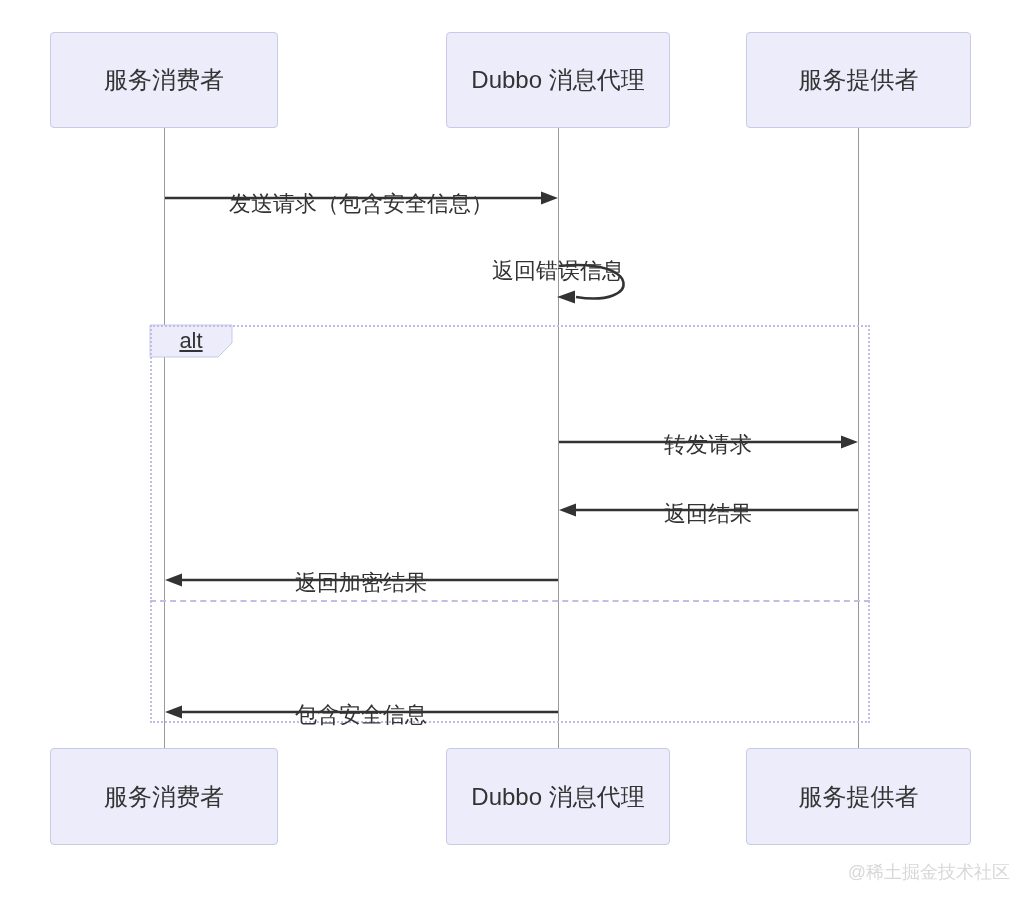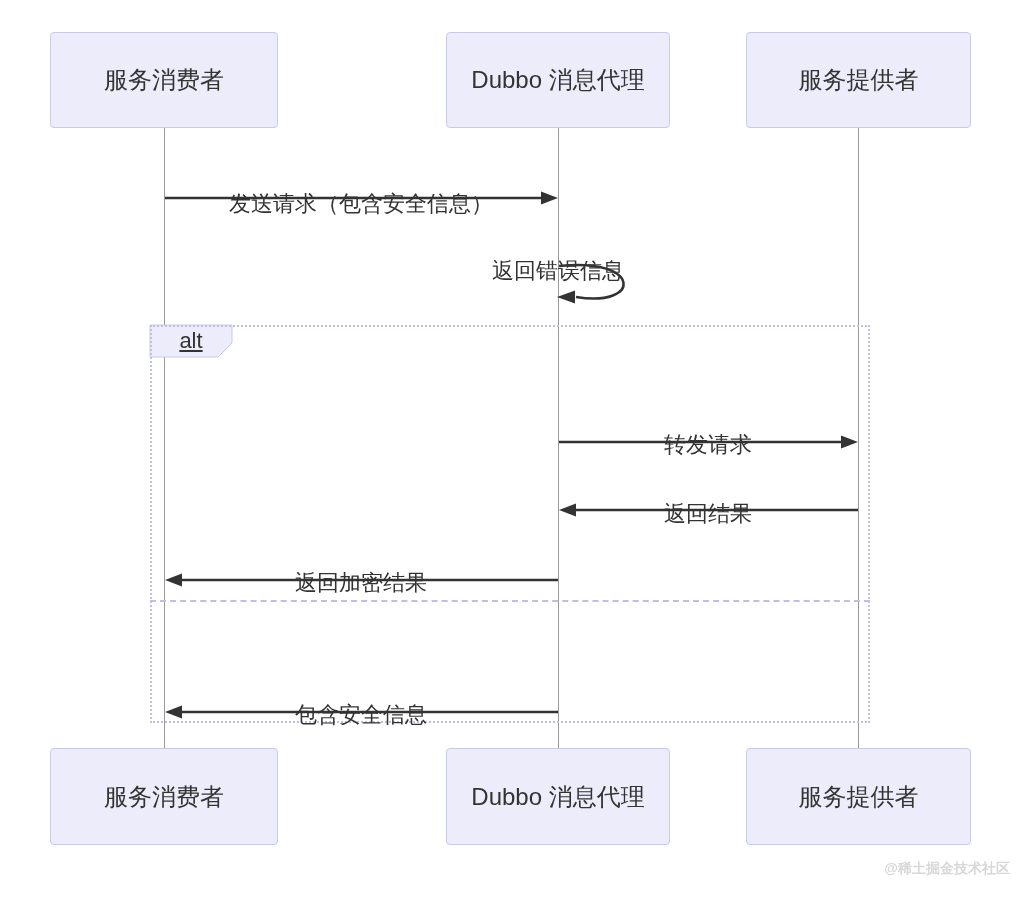--- a/index.html
+++ b/index.html
@@ -49,23 +49,22 @@
   .alt-tag-text{
     position:absolute;
     left:191px;top:328px;
     transform:translateX(-50%);
     font-size:22px;color:#333333;text-decoration:underline;
   }
   .watermark{
     position:absolute;
     left:1010px;top:860px;
     transform:translateX(-100%);
-    font-size:14px;color:#D8D8D8;
+    font-size:18px;color:#D8D8D8;
     white-space:nowrap;
-    font-weight:bold;
   }
   svg{position:absolute;left:0;top:0;}
 </style>
 </head>
 <body>
 
 <div class="stage">
 
   <svg width="1029" height="906" viewBox="0 0 1029 906">
 

